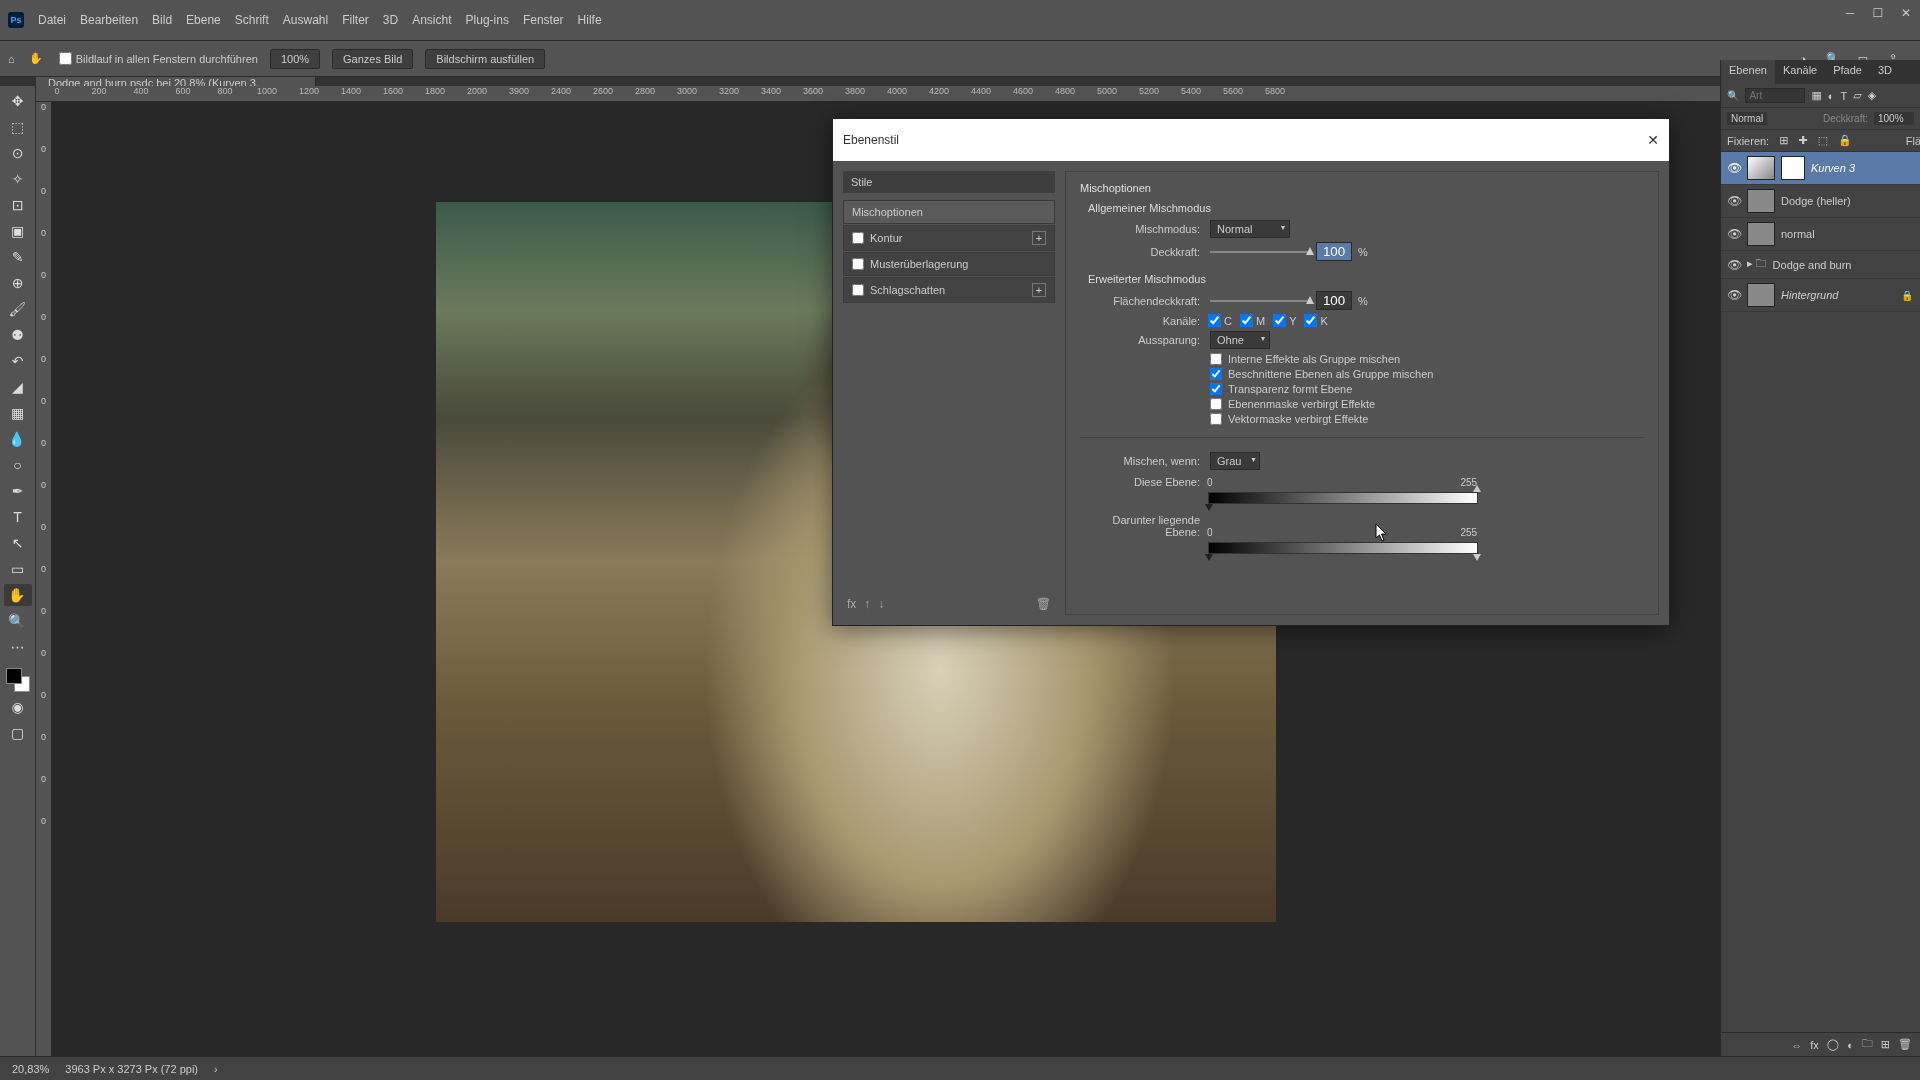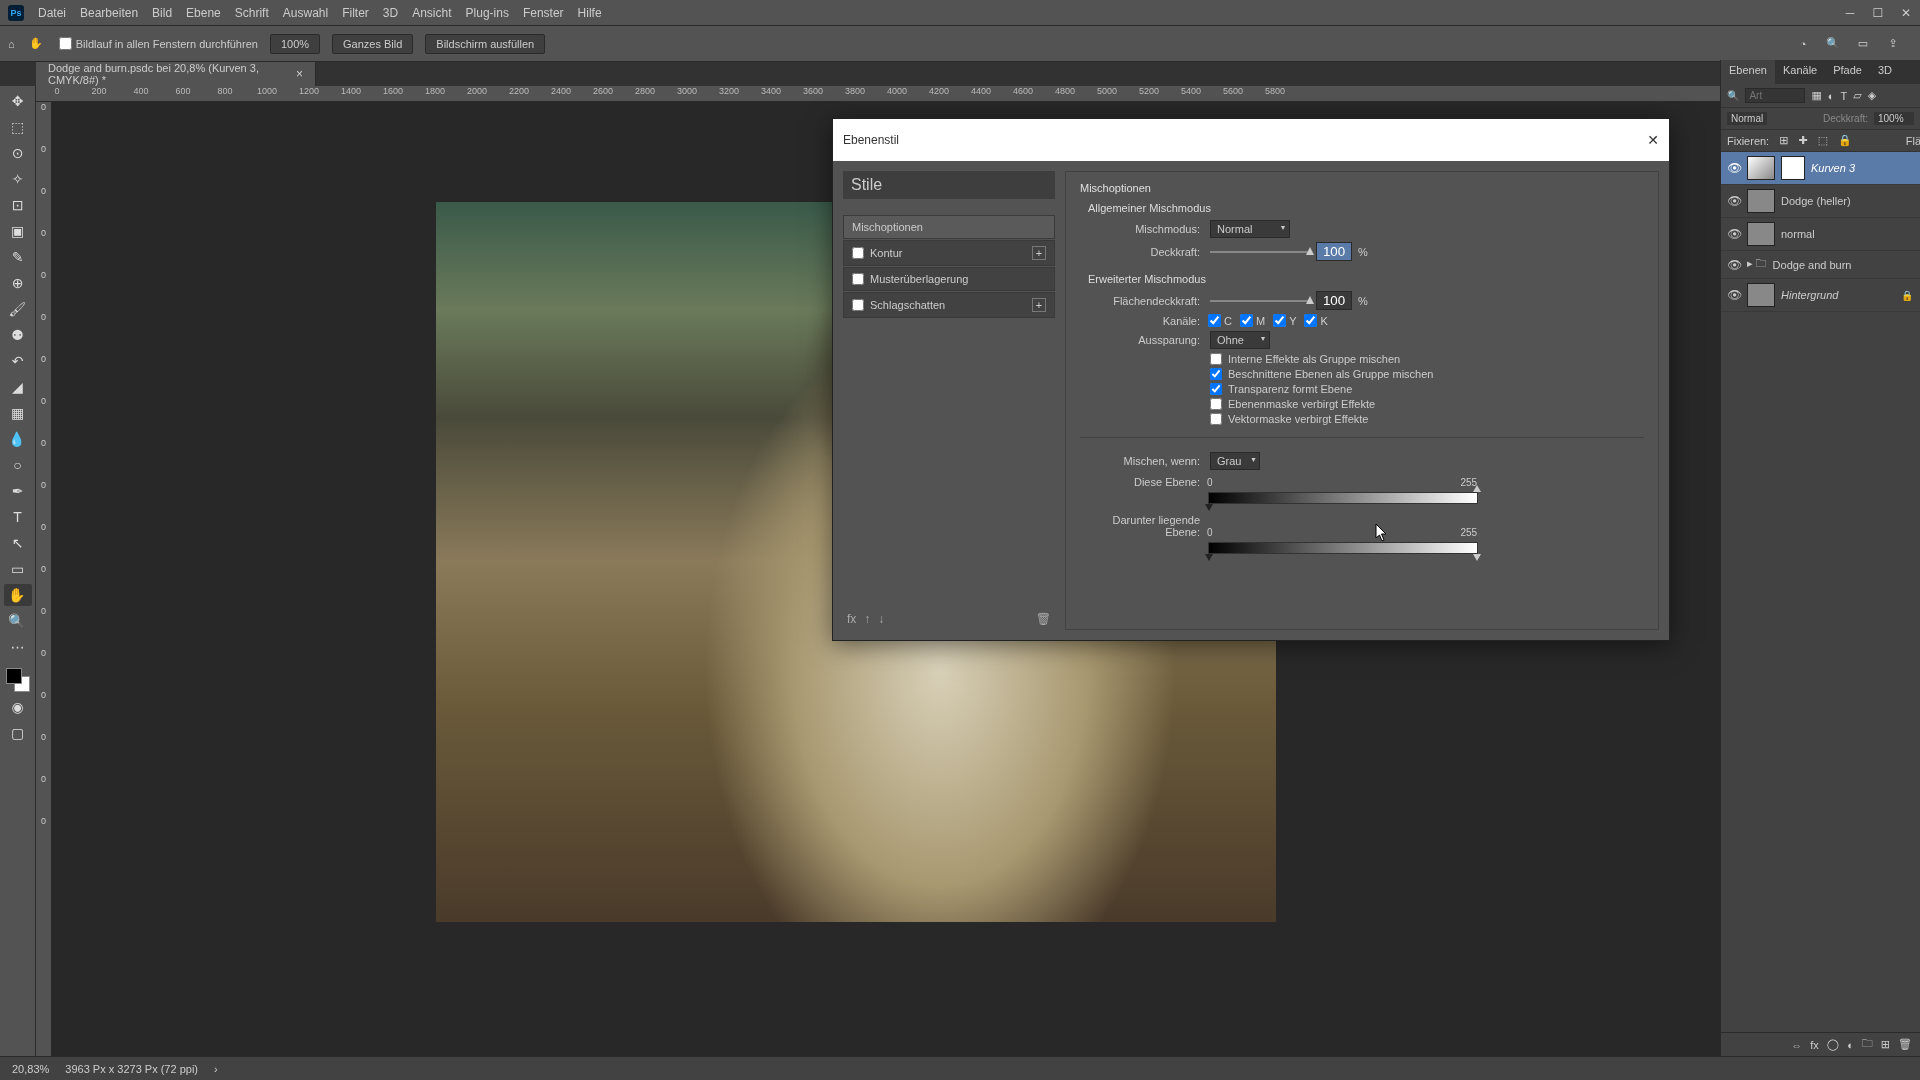--- a/index.html
+++ b/index.html
@@ -1,19 +1,19 @@
 <!DOCTYPE html>
 <html><head>
 <meta charset="utf-8">
 <style>
 * { margin: 0; padding: 0; box-sizing: border-box; font-family: "Segoe UI", Tahoma, sans-serif; user-select: none; }
 body { background: #323232; width: 1920px; height: 1080px; overflow: hidden; position: relative; color: #ccc; font-size: 11px; }
 
 
-.menubar { height: 26px; background: #535353; display: flex; align-items: center; padding: 0 8px; gap: 14px; font-size: 12px; border-bottom: 1px solid #2a2a2a; }
+.menubar { height: 41px; background: #535353; display: flex; align-items: center; padding: 0 8px; gap: 14px; font-size: 12px; border-bottom: 1px solid #2a2a2a; }
 .menubar .ps-icon { width: 16px; height: 16px; background: #001e36; border-radius: 3px; color: #31a8ff; display: flex; align-items: center; justify-content: center; font-size: 9px; font-weight: bold; }
 .menubar span { cursor: default; }
 .win-controls { position: absolute; right: 0; top: 0; display: flex; }
 .win-controls div { width: 28px; height: 26px; display: flex; align-items: center; justify-content: center; font-size: 12px; }
 
 
 .optbar { height: 36px; background: #535353; display: flex; align-items: center; padding: 0 8px; gap: 12px; font-size: 11px; border-bottom: 1px solid #2a2a2a; }
 .optbar .hand-icon { width: 20px; height: 20px; display:flex; align-items:center; justify-content:center; }
 .optbar .btn { background: #3f3f3f; border: 1px solid #2a2a2a; padding: 3px 10px; border-radius: 2px; }
 .opt-right { margin-left: auto; display: flex; gap: 12px; align-items: center; padding-right: 10px; }
@@ -43,21 +43,21 @@
 .canvas-area { position: absolute; left: 16px; right: 0; top: 16px; bottom: 0; background: #282828; display: flex; align-items: flex-start; justify-content: center; overflow: hidden;}
 .image { width: 840px; height: 720px; margin-top: 100px; margin-left: -60px; background: linear-gradient(180deg, #3a5a4a 0%, #6a7a5a 15%, #4a4a3a 30%, #8a7a5a 50%, #6a5a3a 70%, #4a3a2a 100%); position: relative;}
 .figure { position: absolute; left: 25%; top: 0; width: 70%; height: 100%; background: radial-gradient(ellipse 40% 30% at 50% 25%, #3a2a1a 0%, transparent 60%), radial-gradient(ellipse 50% 60% at 50% 65%, #d8d0b8 0%, #a89870 50%, transparent 80%);}
 
 
 .dialog { position: absolute; left: 832px; top: 118px; width: 838px; background: #535353; border: 1px solid #222; box-shadow: 0 4px 24px rgba(0,0,0,0.5); }
 .dialog-title { height: 42px; background: #fff; color: #333; display: flex; align-items: center; padding: 0 10px; font-size: 12px;}
 .dialog-title .close { margin-left: auto; font-size: 14px; cursor: pointer; }
 .dialog-body { display: flex; padding: 10px; gap: 10px; }
 .d-left { width: 212px; }
-.style-header { background: #3e3e3e; padding: 5px 8px; font-size: 16px; margin-bottom: 16px;}
+.style-header { background: #3e3e3e; padding: 5px 8px; font-size: 11px; margin-bottom: 7px;}
 .style-row { background: #424242; padding: 5px 8px; display: flex; align-items: center; gap: 6px; font-size: 11px; margin-bottom: 1px; border:1px solid #3a3a3a;}
 .style-row.sel { background: #5a5a5a; }
 .style-row .plus { margin-left: auto; border: 1px solid #777; width: 14px; height: 14px; display: flex; align-items: center; justify-content: center; font-size: 11px;}
 .style-row input[type=checkbox]{width:12px;height:12px;}
 .d-left-foot { margin-top: 290px; display: flex; gap: 8px; padding: 4px; }
 .d-left-foot span { font-size: 12px; color: #aaa;}
 .d-left-foot .trash { margin-left: auto;}
 
 .d-mid { flex: 1; border: 1px solid #424242; padding: 10px 14px; font-size: 11px; background: #535353;}
 .sect-h { color: #e0e0e0; margin-bottom: 8px; font-size: 11px;}
@@ -210,21 +210,21 @@
       <span>200</span>
       <span>400</span>
       <span>600</span>
       <span>800</span>
       <span>1000</span>
       <span>1200</span>
       <span>1400</span>
       <span>1600</span>
       <span>1800</span>
       <span>2000</span>
-      <span>2200</span>
+      <span>3900</span>
       <span>2400</span>
       <span>2600</span>
       <span>2800</span>
       <span>3000</span>
       <span>3200</span>
       <span>3400</span>
       <span>3600</span>
       <span>3800</span>
       <span>4000</span>
       <span>4200</span>

